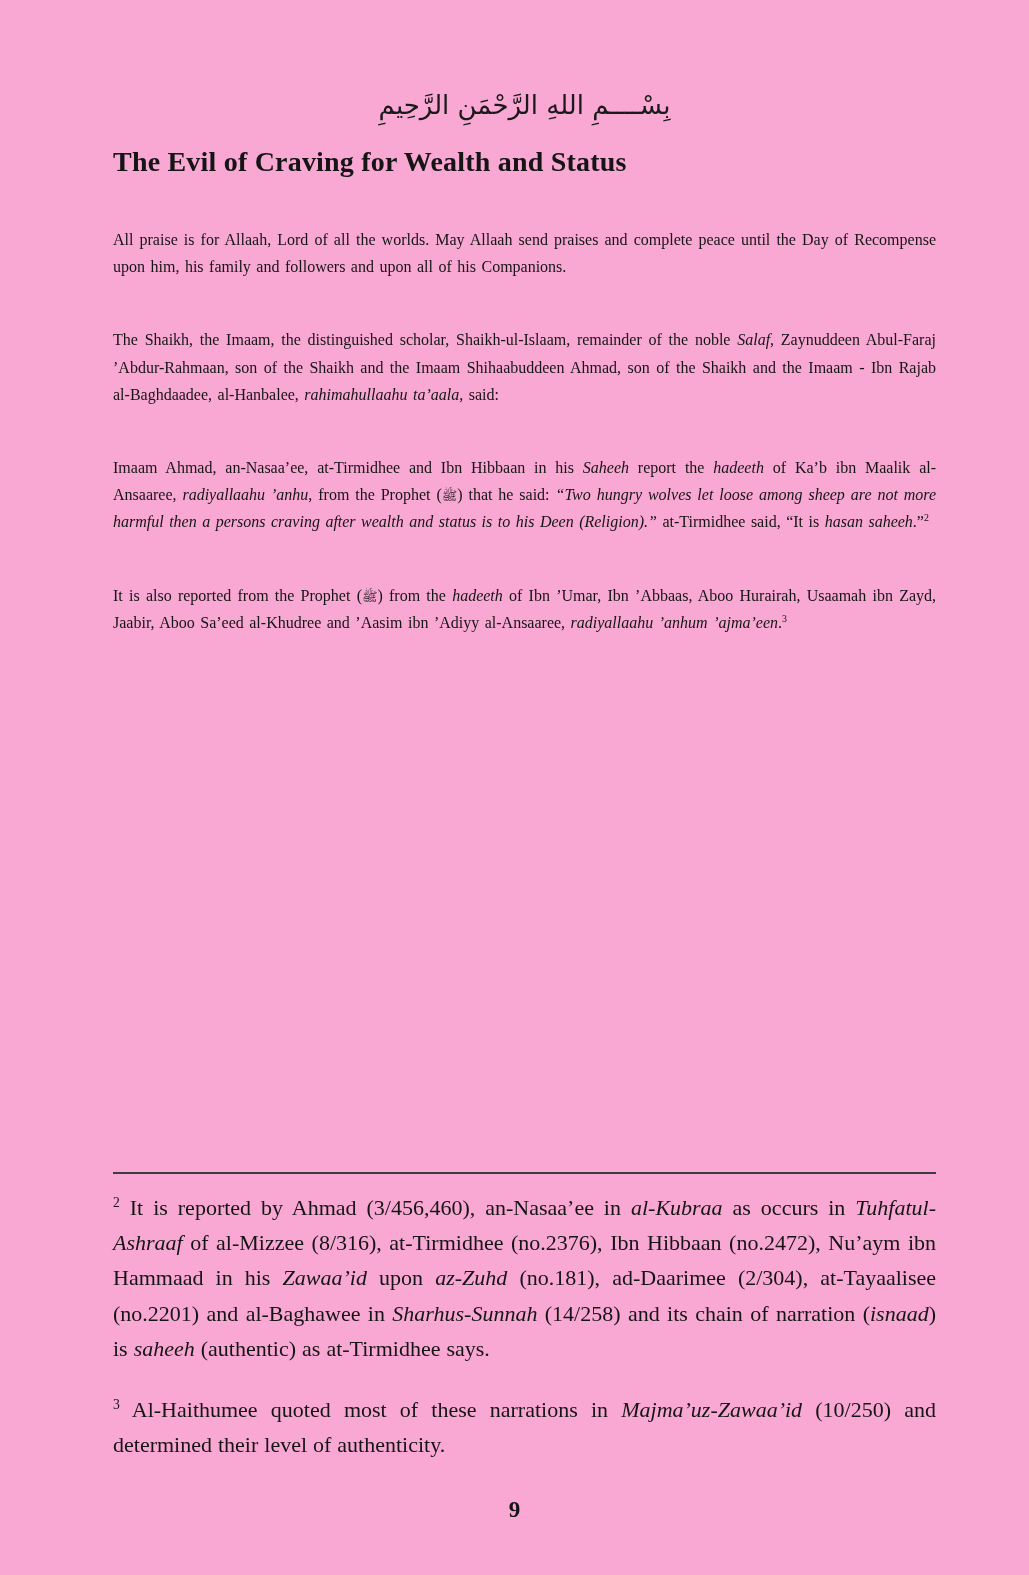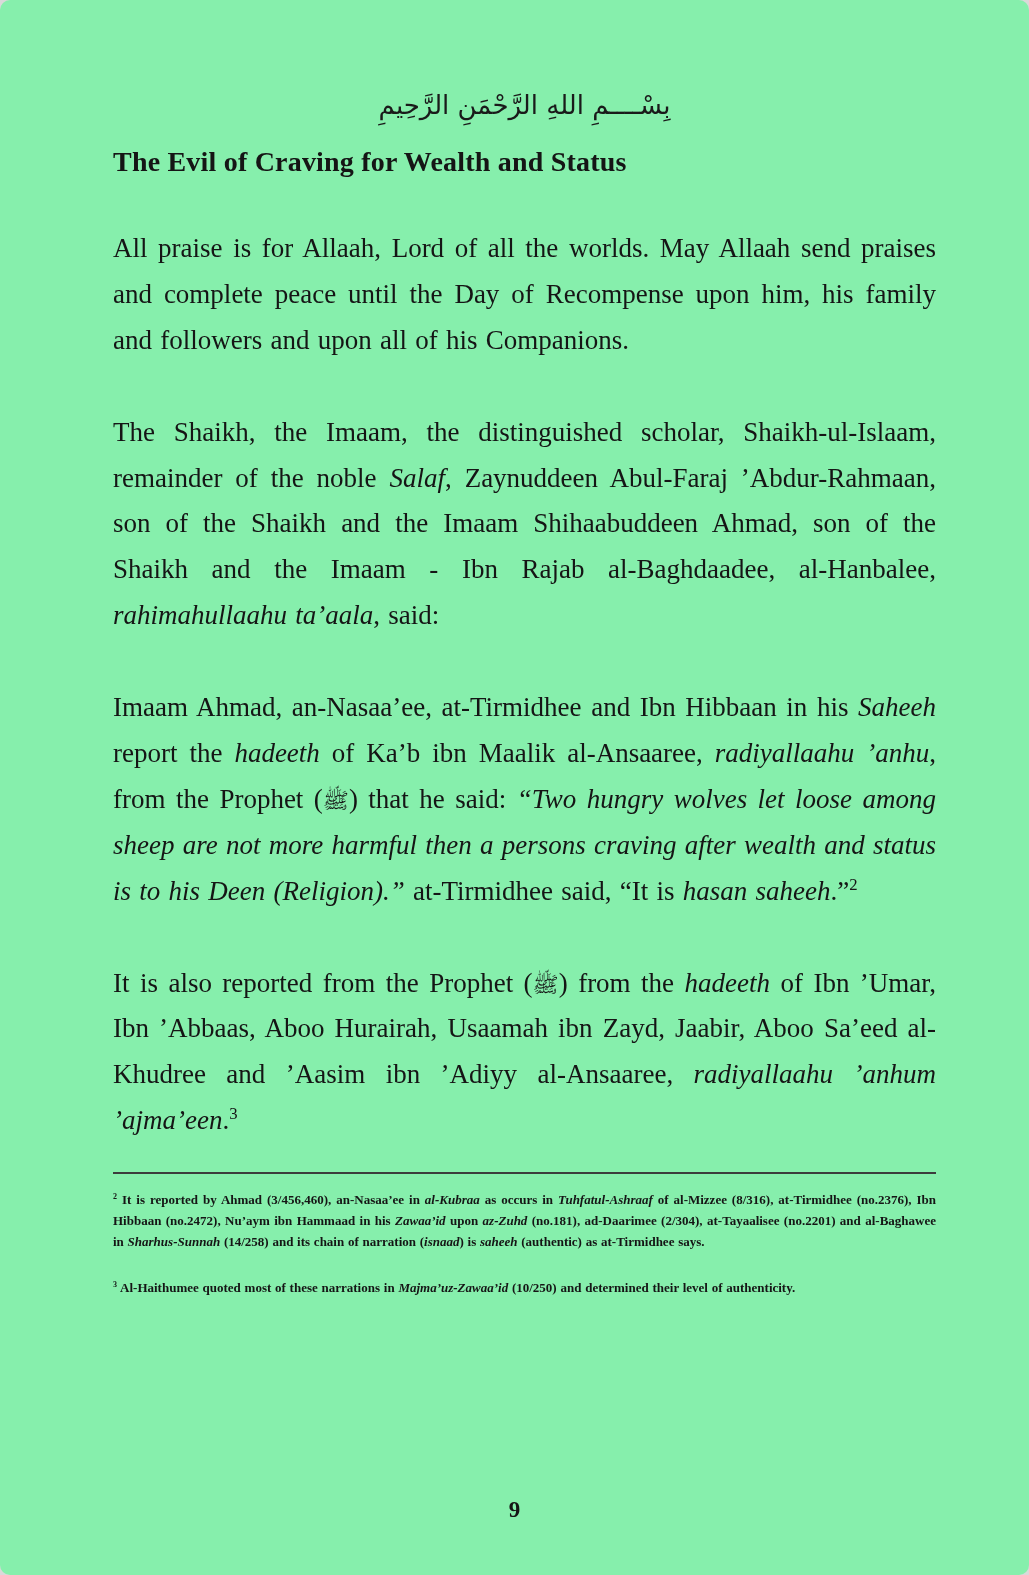--- a/index.html
+++ b/index.html
@@ -1,26 +1,25 @@
 <!DOCTYPE html>
 <html><head>
 <meta charset="utf-8">
 <style>
   * { margin: 0; padding: 0; box-sizing: border-box; }
   html, body { background: #d9d9d9; }
   .page {
     width: 1029px;
     height: 1575px;
     margin: 0 auto;
-    background: #86efac;
+    background: #f9a8d4;
     position: relative;
     overflow: hidden;
     font-family: "Liberation Serif", serif;
     color: #151515;
-    border-radius: 10px;
   }
   .content {
     position: absolute;
     left: 113px;
     top: 0;
     width: 823px;
   }
   .basmala {
     margin-top: 90px;
     text-align: center;
@@ -29,21 +28,21 @@
     color: #1a1a1a;
   }
   .title {
     margin-top: 26px;
     font-size: 28px;
     font-weight: bold;
     letter-spacing: 0.2px;
   }
   .paragraphs { margin-top: 48px; }
   .paragraphs p {
-    font-size: 27px;
+    font-size: 16px;
     line-height: 1.7;
     text-align: justify;
     margin-bottom: 46px;
     word-spacing: 1.5px;
   }
   .seg-normal { font-style: normal; }
   .seg-italic { font-style: italic; }
   .seg-sup {
     vertical-align: super;
     font-size: 0.62em;
@@ -58,26 +57,25 @@
     left: 113px;
     top: 1172px;
     width: 823px;
   }
   .footnote-rule {
     border: none;
     border-top: 2px solid #3c3c3c;
     margin-bottom: 16px;
   }
   .footnotes p {
-    font-size: 13px;
+    font-size: 22px;
     line-height: 1.6;
     text-align: justify;
     margin-bottom: 26px;
     word-spacing: 0.5px;
-    font-weight: bold;
   }
   .page-number {
     position: absolute;
     left: 0;
     right: 0;
     bottom: 52px;
     text-align: center;
     font-size: 23px;
     font-weight: bold;
   }

